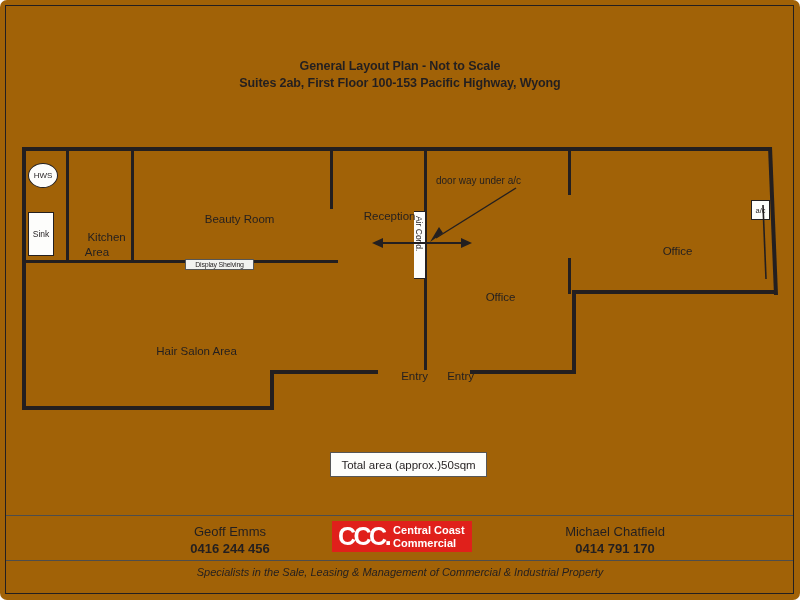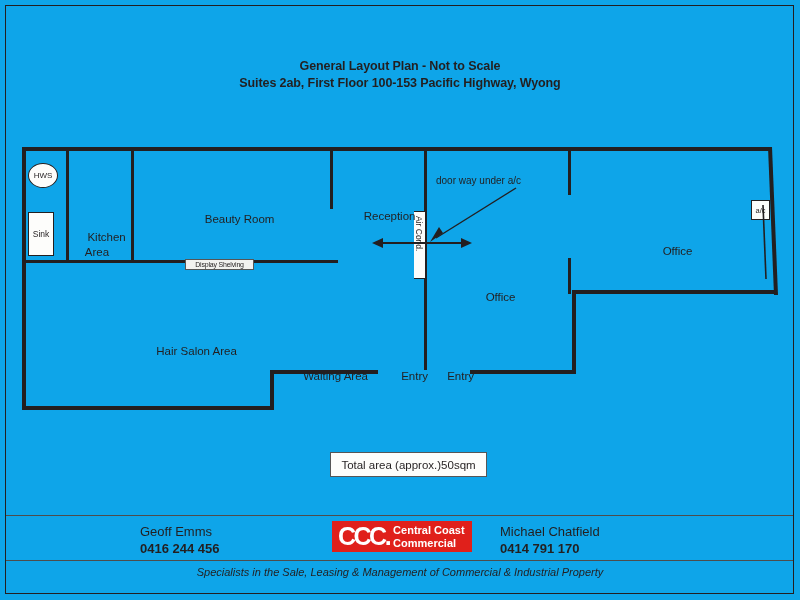--- a/index.html
+++ b/index.html
@@ -15,21 +15,22 @@
     color: #231f20;
     overflow: hidden;
   }
 
   #page {
     position: absolute;
     left: 0;
     top: 0;
     width: 800px;
     height: 600px;
-    background: #0ea5e9;
+    background: #a16207;
+    border-radius: 7px;
   }
 
   
   .frame {
     position: absolute;
     left: 5px;
     top: 5px;
     width: 789px;
     height: 589px;
     border: 1.5px solid #231f20;
@@ -155,20 +156,21 @@
   
   .hrule {
     position: absolute;
     background: #4d4d4d;
     height: 1.2px;
     left: 6px;
     width: 787px;
   }
   .agent {
     position: absolute;
+    text-align: center;
     line-height: 17px;
   }
   .agent-name { font-size: 13px; }
   .agent-phone { font-size: 13px; font-weight: bold; }
 
   .logo {
     position: absolute;
     display: flex;
     align-items: stretch;
     box-sizing: border-box;
@@ -313,23 +315,20 @@
     </div>
 
     <div class="room-label" style="left:450px; top:276px; width:82px;">
       <span>Office</span>
     </div>
 
     <div class="room-label" style="left:130px; top:330px; width:114px;">
       <span>Hair Salon Area</span>
     </div>
 
-    <div class="room-label" style="left:282px; top:355px; width:88px;">
-      <span>Waiting Area</span>
-    </div>
 
     <div class="room-label" style="left:382px; top:355px; width:40px;">
       <span>Entry</span>
     </div>
 
     <div class="room-label" style="left:428px; top:355px; width:40px;">
       <span>Entry</span>
     </div>
 
     <div class="area-box" style="left:330px; top:452px; width:157px; height:25px;">

